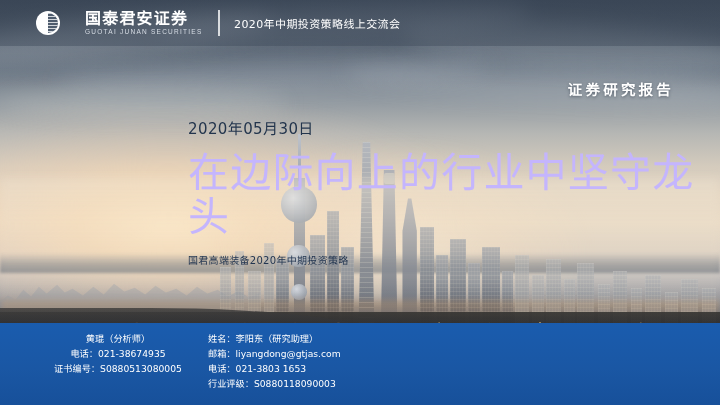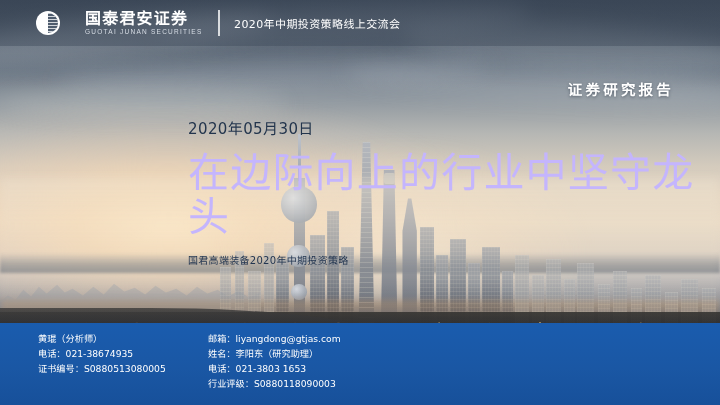--- a/index.html
+++ b/index.html
@@ -280,21 +280,21 @@
   }
 
   
   .footer{
     position:absolute; left:0; bottom:0; width:100%; height:82px;
     background:linear-gradient(to bottom, #1a5cae 0%, #1a57a4 55%, #17509a 100%);
     display:flex; align-items:flex-start; padding-top:9px;
   }
   .fcol{ font-size:9.2px; color:#ffffff; line-height:1.62;
          font-family:"DejaVu Sans","Liberation Sans",sans-serif; }
-  .fcol.c1{ margin-left:38px; width:160px; }
+  .fcol.c1{ margin-left:38px; width:160px;text-align:center; }
   .fcol.c2{ margin-left:10px; width:220px; }
   .fline{ white-space:nowrap; }
 </style>
 </head>
 <body>
 
 <div id="slide">
 
   <div class="bg">
     <div class="sky"></div>
@@ -385,20 +385,20 @@
     <div class="subtitle">国君高端装备2020年中期投资策略</div>
   </div>
 
   <div class="footer">
     <div class="fcol c1">
       <div class="fline">黄琨（分析师）</div>
       <div class="fline">电话：021-38674935</div>
       <div class="fline">证书编号：S0880513080005</div>
     </div>
     <div class="fcol c2">
+      <div class="fline">姓名：李阳东（研究助理）</div>
       <div class="fline">邮箱：liyangdong@gtjas.com</div>
-      <div class="fline">姓名：李阳东（研究助理）</div>
       <div class="fline">电话：021-3803 1653</div>
       <div class="fline">行业评级：S0880118090003</div>
     </div>
   </div>
 
 </div>
 
 </body></html>

